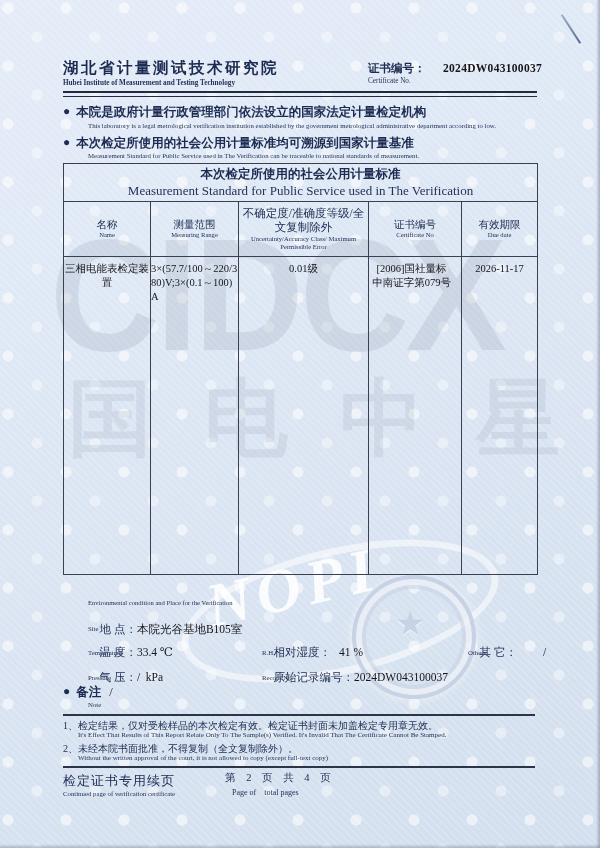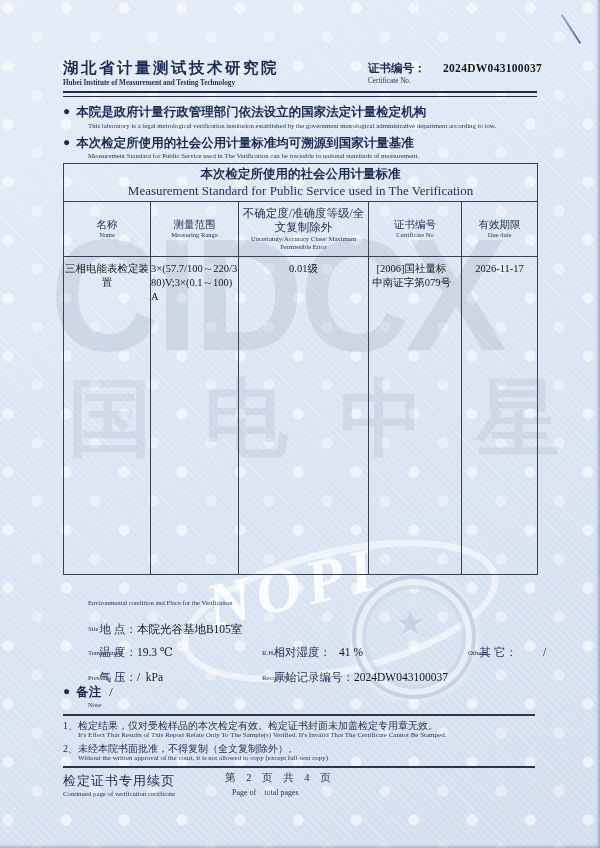--- a/index.html
+++ b/index.html
@@ -185,21 +185,21 @@
     </table>
 
   <div class="abs en-small env-title-en z2">Environmental condition and Place for the Verification</div>
 
   <div class="abs env-row site-row z2">
     <span>地 点：</span><span class="val">本院光谷基地B105室</span>
   </div>
   <div class="abs env-cap site-cap z2">Site</div>
 
   <div class="abs env-row temp-row z2">
-    <span>温 度：</span><span class="val">19.3 ℃</span>
+    <span>温 度：</span><span class="val">33.4 ℃</span>
   </div>
   <div class="abs env-cap temp-cap z2">Temperature</div>
 
   <div class="abs env-row rh-row z2">
     <span>相对湿度：</span><span class="val" style="margin-left:8px">41 %</span>
   </div>
   <div class="abs env-cap rh-cap z2">R.H.</div>
 
   <div class="abs env-row oth-row z2">
     <span>其 它：</span><span class="val oth-val">/</span>

